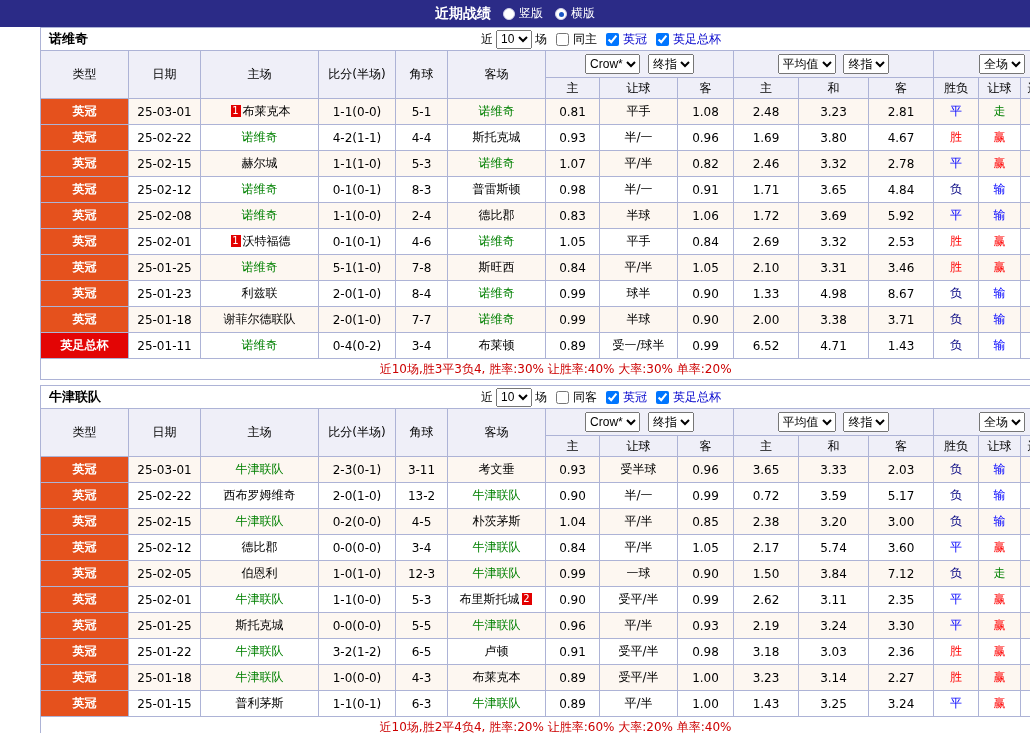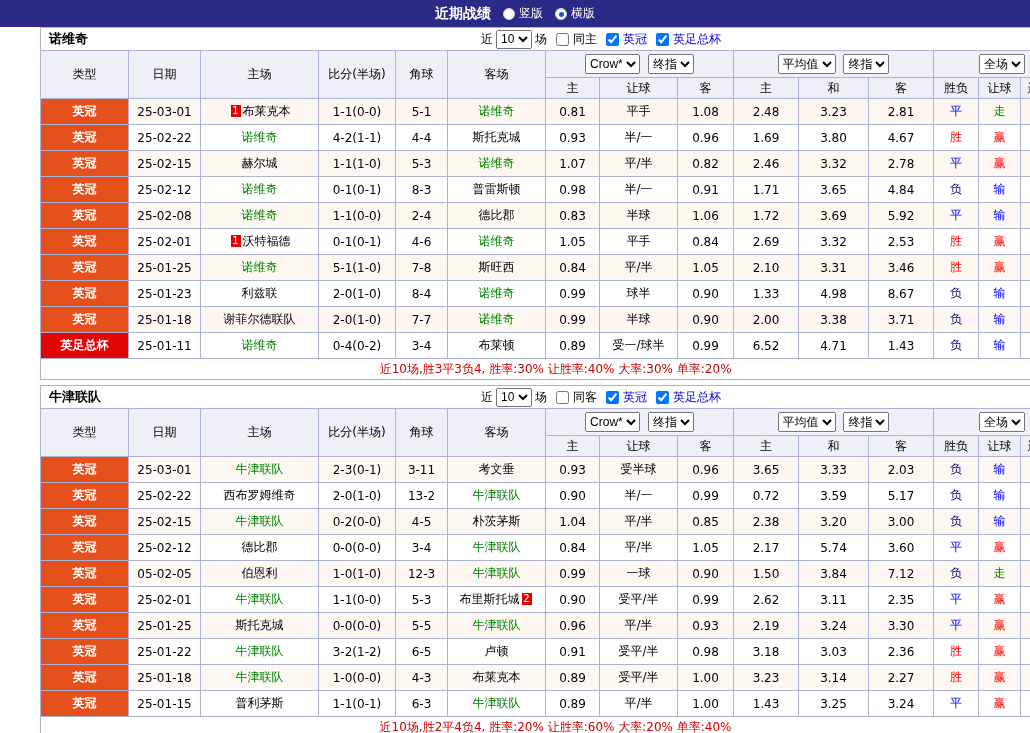--- a/index.html
+++ b/index.html
@@ -470,21 +470,21 @@
           <td>1.05</td>
           <td>2.17</td>
           <td>5.74</td>
           <td>3.60</td>
           <td style="color: rgb(0, 0, 255);">平</td>
           <td style="color: rgb(255, 0, 0);">赢</td>
           <td style="color: rgb(0, 0, 255);">小</td>
         </tr>
         <tr>
           <td class="league-cell" style="background: rgb(229, 81, 29);">英冠</td>
-          <td>05-02-05</td>
+          <td>25-02-05</td>
           <td><span>伯恩利</span></td>
           <td class="score">1-0(1-0)</td>
           <td>12-3</td>
           <td><span class="focus">牛津联队</span></td>
           <td>0.99</td>
           <td>一球</td>
           <td>0.90</td>
           <td>1.50</td>
           <td>3.84</td>
           <td>7.12</td>

